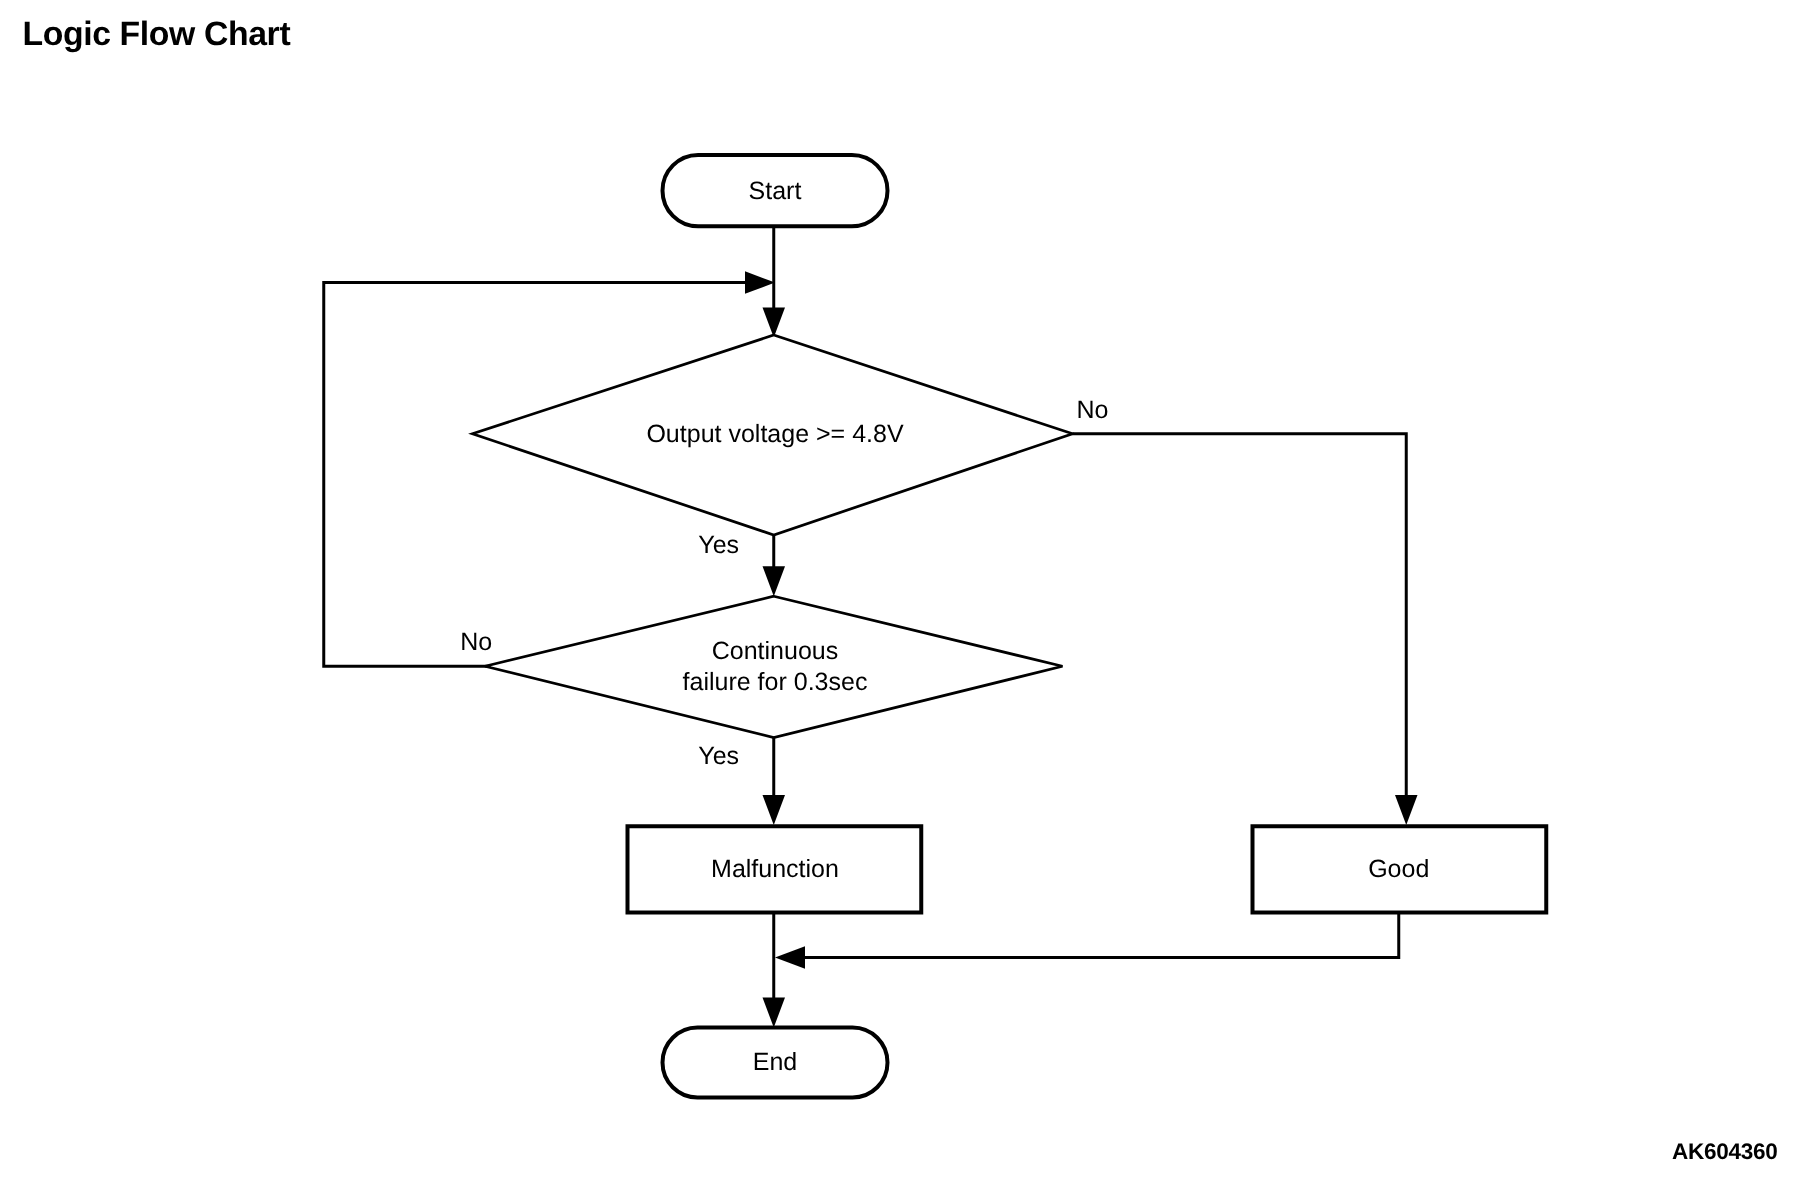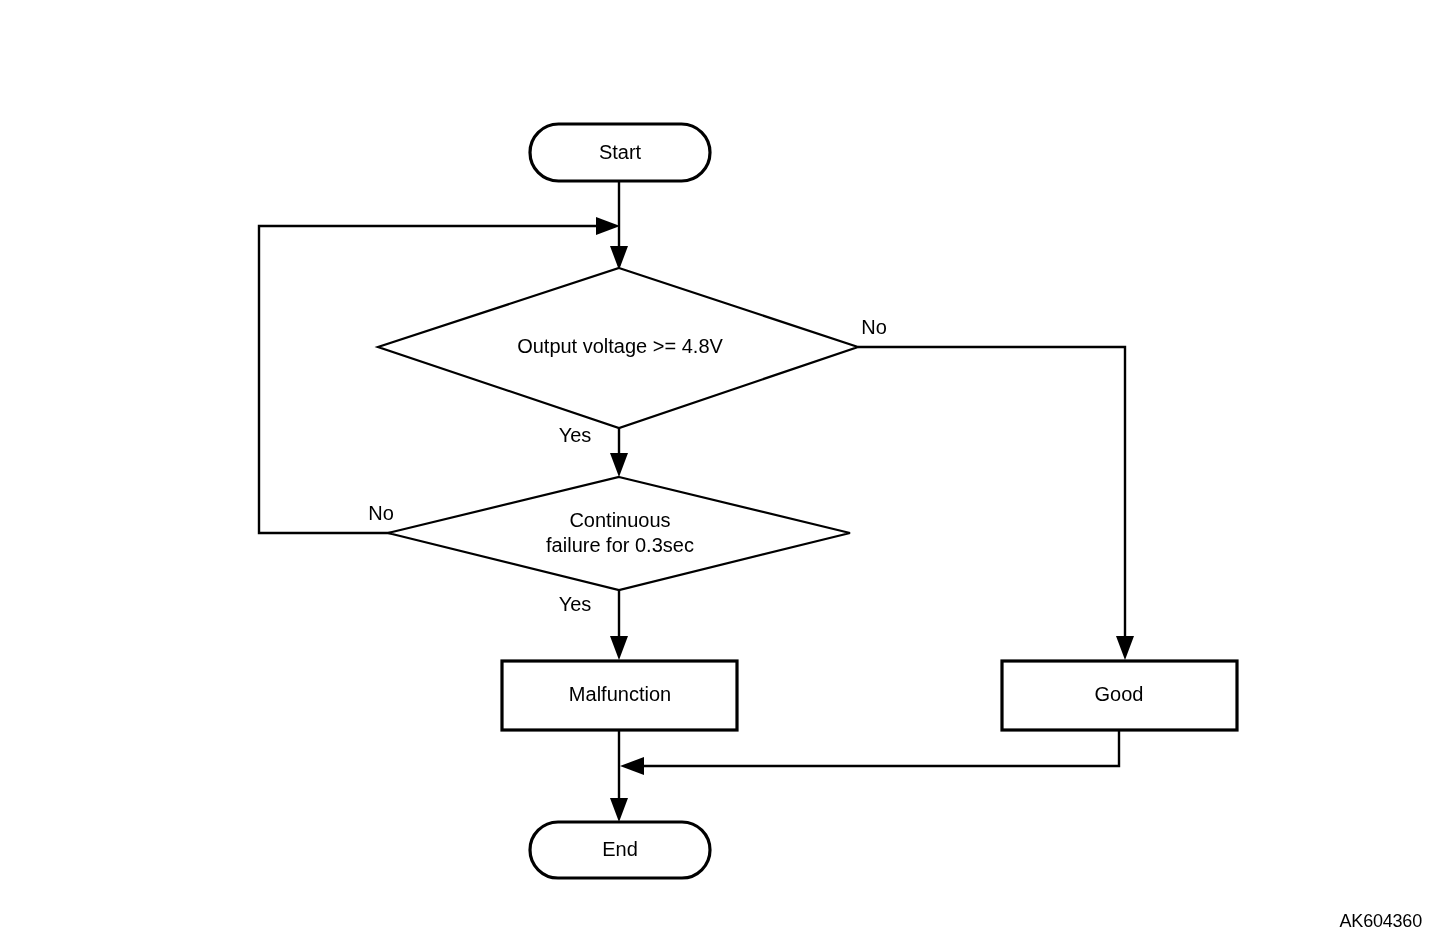--- a/index.html
+++ b/index.html
@@ -28,21 +28,21 @@
     font-size: 27px;
     font-weight: bold;
     letter-spacing: -0.3px;
     white-space: nowrap;
   }
   #figure-code {
     position: absolute;
     right: 18px;
     bottom: 10px;
     font-size: 18px;
-    font-weight: normal;
+    font-weight: bold;
     letter-spacing: -0.2px;
     white-space: nowrap;
   }
   #diagram-svg {
     position: absolute;
     left: 0;
     top: 0;
     width: 1440px;
     height: 942px;
   }
@@ -78,20 +78,21 @@
   .arrowhead {
     fill: #000000;
     stroke: none;
   }
 </style>
 </head>
 <body>
 
 <div id="page">
 
+  <div id="title">Logic Flow Chart</div>
 
   <svg id="diagram-svg" viewBox="0 0 1440 942">
 
     <g>
       <line class="connector" x1="619" y1="181" x2="619" y2="266"></line>
       <polygon class="arrowhead" points="619,270 610,246 628,246"></polygon>
     </g>
 
     <g>
       <polyline class="connector" points="398,533 259,533 259,226 611,226"></polyline>

